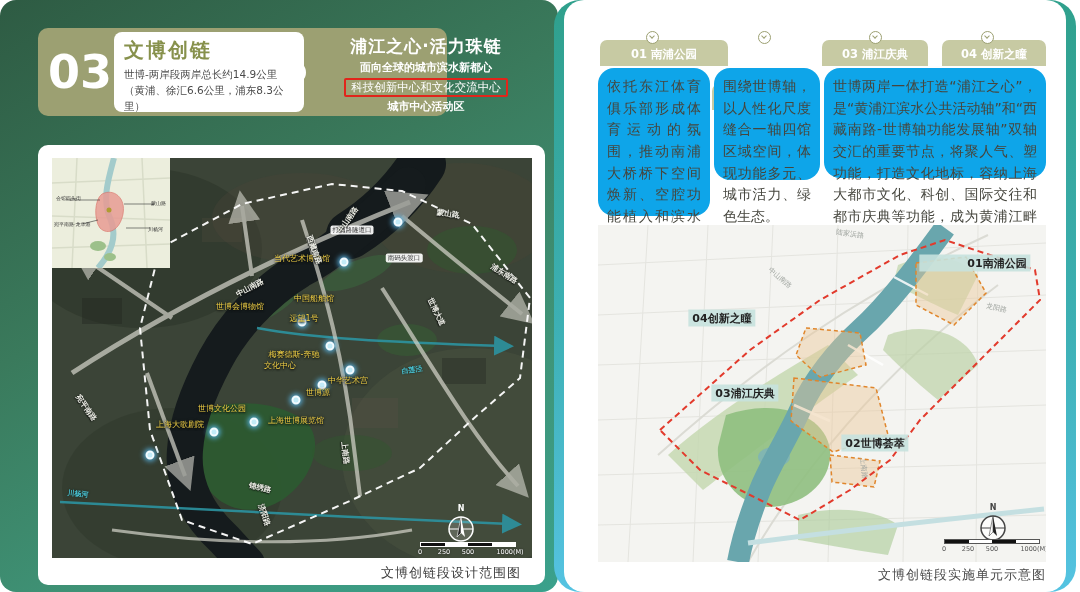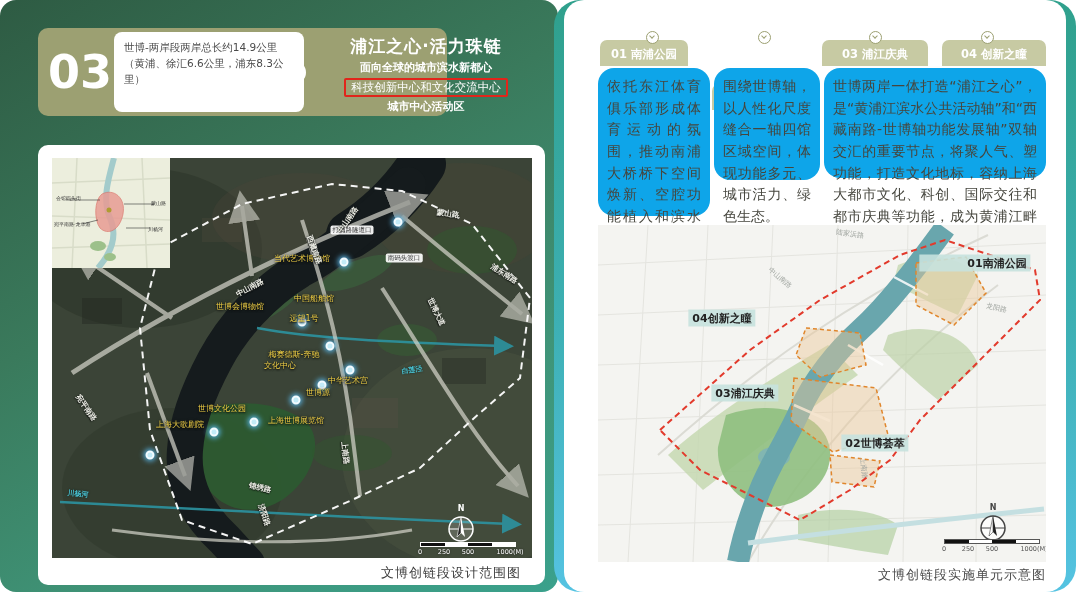--- a/index.html
+++ b/index.html
@@ -86,20 +86,21 @@
 </head>
 <body>
 
 <div class="stage">
 
   <div class="left-panel">
 
     <div class="lp-header">
       <div class="lp-num">03</div>
       <div class="lp-card">
+        <div class="lp-card-title">文博创链</div>
         <div class="lp-card-desc">世博-两岸段两岸总长约14.9公里（黄浦、徐汇6.6公里，浦东8.3公里）</div>
       </div>
       <div class="lp-arrow">
           <span class="chev"></span>
         </div>
       <div class="lp-slogan">
         <div class="lp-slogan-title">浦江之心·活力珠链</div>
         <div class="lp-slogan-line">面向全球的城市滨水新都心</div>
         <div><span class="red-box">科技创新中心和文化交流中心</span></div>
         <div class="lp-slogan-line">城市中心活动区</div>
@@ -268,21 +269,21 @@
     <div class="tab-dot" style="left:194px;">
           <span class="chev"></span>
         </div>
     <div class="tab-dot" style="left:305px;">
           <span class="chev"></span>
         </div>
     <div class="tab-dot" style="left:417px;">
           <span class="chev"></span>
         </div>
 
-    <div class="tab" style="left:36px; width:88px;text-align:center;">01 南浦公园</div>
+    <div class="tab" style="left:36px; width:128px;text-align:center;">01 南浦公园</div>
     <div class="tab" style="left:148px; width:96px;margin-top:44px;">02 世博荟萃</div>
     <div class="tab" style="left:258px; width:106px;">03 浦江庆典</div>
     <div class="tab" style="left:370px; width:104px;margin-left:8px;">04 创新之瞳</div>
 
     <div class="desc-block" style="left:34px; width:112px; height:148px;">依托东江体育俱乐部形成体育运动的氛围，推动南浦大桥桥下空间焕新、空腔功能植入和滨水空间再设计，实现功能内涵与空间品质的全面提升。</div>
     <div class="desc-block" style="left:150px; width:106px; height:112px;">围绕世博轴，以人性化尺度缝合一轴四馆区域空间，体现功能多元、城市活力、绿色生态。</div>
     <div class="desc-block" style="left:260px; width:222px; height:110px;">世博两岸一体打造“浦江之心”，是“黄浦江滨水公共活动轴”和“西藏南路-世博轴功能发展轴”双轴交汇的重要节点，将聚人气、塑功能，打造文化地标，容纳上海大都市文化、科创、国际交往和都市庆典等功能，成为黄浦江畔新的高光与亮点。</div>
 
     <div class="rp-map">
       <svg width="448" height="337" viewBox="0 0 448 337">

